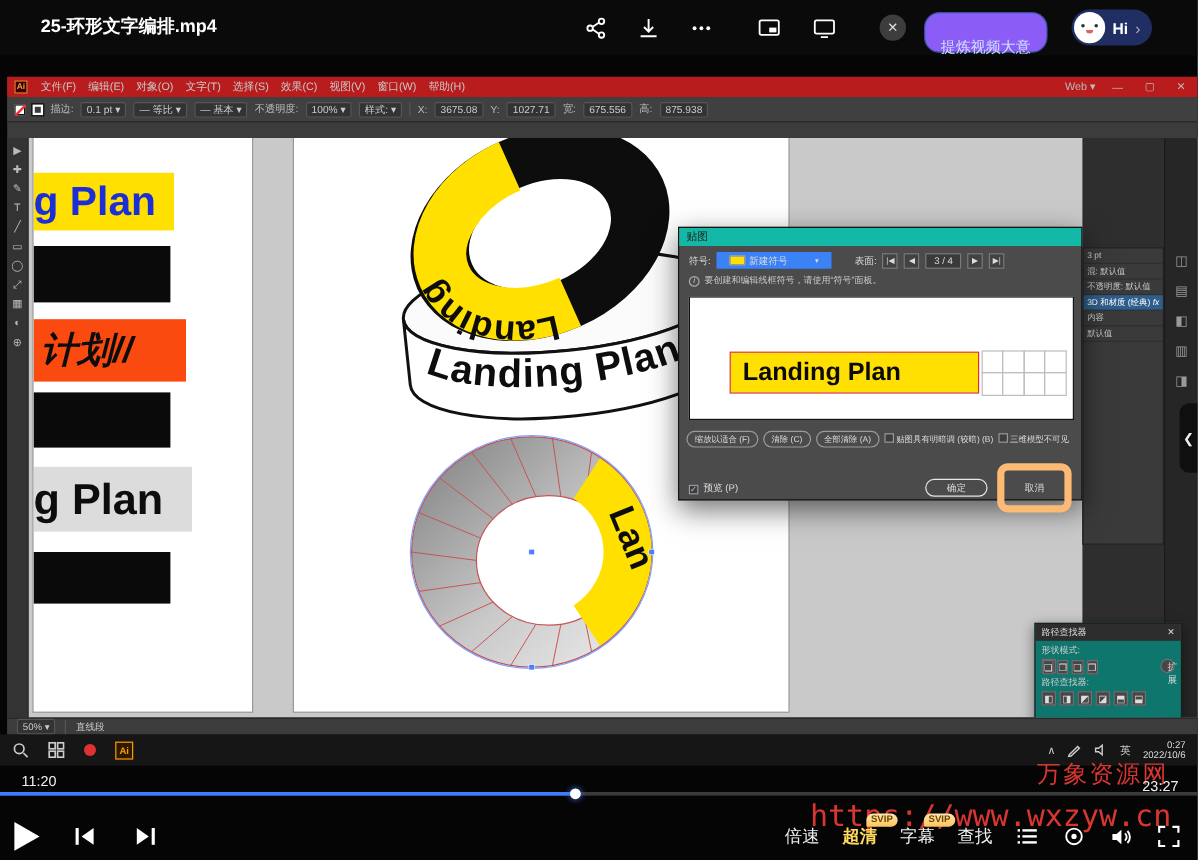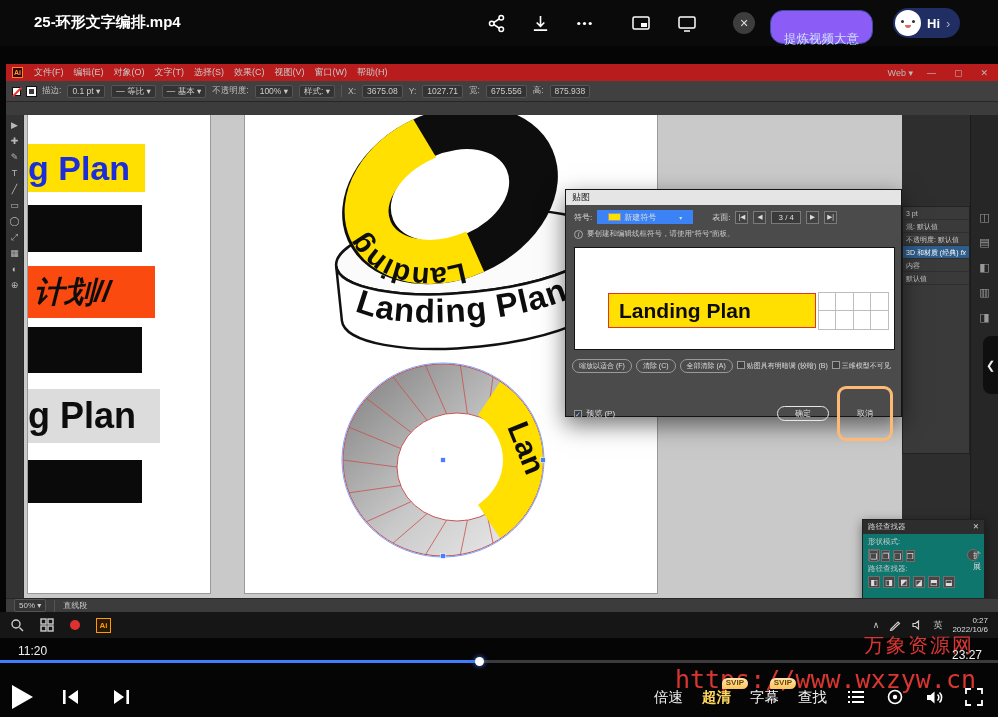--- a/index.html
+++ b/index.html
@@ -78,40 +78,40 @@
   .pf-title{height:14px;background:#2d2d2d;line-height:14px;padding:0 5px;color:#ddd;display:flex}
   .pf-x{margin-left:auto;cursor:pointer}
   .pf-sec{padding:3px 5px 0}
   .pf-icons{display:flex;gap:3px;margin-top:2px;align-items:center}
   .pf-icons span{width:12px;height:12px;border:1px solid #6e6e6e;background:#474747;font-size:8px;line-height:11px;text-align:center;cursor:pointer;color:#ddd}
   .pf-expand{margin-left:auto;border:1px solid #888;border-radius:6px;padding:0 5px;font-size:7px;cursor:pointer}
 
   
   .dialog{position:absolute;left:541px;top:74px;width:337px;height:228px;background:#4b4b4b;border:1px solid #141414;
     box-shadow:0 8px 22px rgba(0,0,0,.55);z-index:10;font-size:8px;color:#ddd}
-  .dlg-title{height:15px;background:#e5e5e5;color:#222;font-size:9px;line-height:15px;padding:0 6px}
+  .dlg-title{height:15px;background:#14b8a6;color:#222;font-size:9px;line-height:15px;padding:0 6px}
   .dlg-row1{display:flex;align-items:center;gap:5px;padding:5px 8px 3px}
   .dd{display:flex;align-items:center;gap:3px;background:#3a3a3a;border:7px solid #3b82f6;height:14px;padding:0 4px;width:96px;cursor:pointer}
   .dd .sym{width:13px;height:8px;background:#ffe000;border:1px solid #999}
   .dd .car{margin-left:auto;font-size:6px}
   .navbtn{width:13px;height:13px;border:1px solid #7a7a7a;background:#424242;font-size:6.5px;display:flex;align-items:center;justify-content:center;cursor:pointer}
   .pagebox{border:1px solid #7a7a7a;height:13px;padding:0 6px;line-height:12px;background:#3a3a3a}
   .dlg-info{display:flex;gap:4px;align-items:center;padding:2px 8px 3px;font-size:7.5px;color:#c9c9c9}
   .info-i{width:9px;height:9px;border:1px solid #aaa;border-radius:50%;font-size:7px;line-height:8px;text-align:center;font-style:italic;flex:none}
   .preview{position:absolute;left:8px;top:57px;width:321px;height:103px;background:#fff;border:1px solid #141414}
   .map-rect{position:absolute;left:34px;top:46px;width:206px;height:33px;background:#ffe000;outline:1px solid #d33;
     display:flex;align-items:center;padding-left:10px;font-size:21px;font-weight:bold;color:#0b0b0b;white-space:nowrap}
   .mgrid{position:absolute;left:243px;top:44px;width:70px;height:37px;display:grid;grid-template-columns:repeat(4,1fr);grid-template-rows:repeat(2,1fr)}
   .mgrid div{border:1px solid #bdbdbd;margin:-0.5px}
   .dlg-btnrow{position:absolute;left:6px;right:2px;top:169px;display:flex;align-items:center;gap:4px;font-size:7px;white-space:nowrap}
   .pill{border:1px solid #9a9a9a;border-radius:8px;padding:1px 6px;background:transparent;color:#ddd;cursor:pointer}
   .cb{width:8px;height:8px;border:1px solid #999;background:#3d3d3d;display:inline-block;vertical-align:-1px;margin-right:2px;font-size:7px;line-height:7px;color:#9fc1ff;text-align:center}
   .dlg-bottom{position:absolute;left:8px;right:8px;top:196px;display:flex;align-items:center;font-size:8px}
   .btn-ok{margin-left:auto;border:1.5px solid #e8e8e8;border-radius:9px;padding:1px 17px;cursor:pointer}
-  .btn-cancel{border:3px solid #fdba74;border-radius:9px;padding:19px 17px;margin-left:8px;cursor:pointer}
+  .btn-cancel{border:6px solid #fdba74;border-radius:9px;padding:9px 17px;margin-left:8px;cursor:pointer}
 
   .statusbar{position:absolute;bottom:0;left:0;right:0;height:14px;background:#3c3c3c;border-top:1px solid #262626;
     display:flex;align-items:center;gap:8px;padding:0 8px;font-size:8px;color:#ccc}
 
   
   .taskbar{position:absolute;left:0;top:612px;width:100%;height:26px;background:#161616;display:flex;align-items:center;
     padding:0 10px;gap:16px;color:#ddd;font-size:11px}
   .rec-dot{width:10px;height:10px;border-radius:50%;background:#e03131}
   .ai-tile{width:15px;height:15px;background:#2b1a00;border:1px solid #ff9a00;color:#ff9a00;font-size:8px;font-weight:bold;line-height:13px;text-align:center}
   .tray{margin-left:auto;display:flex;align-items:center;gap:10px;font-size:9px;color:#ccc}

